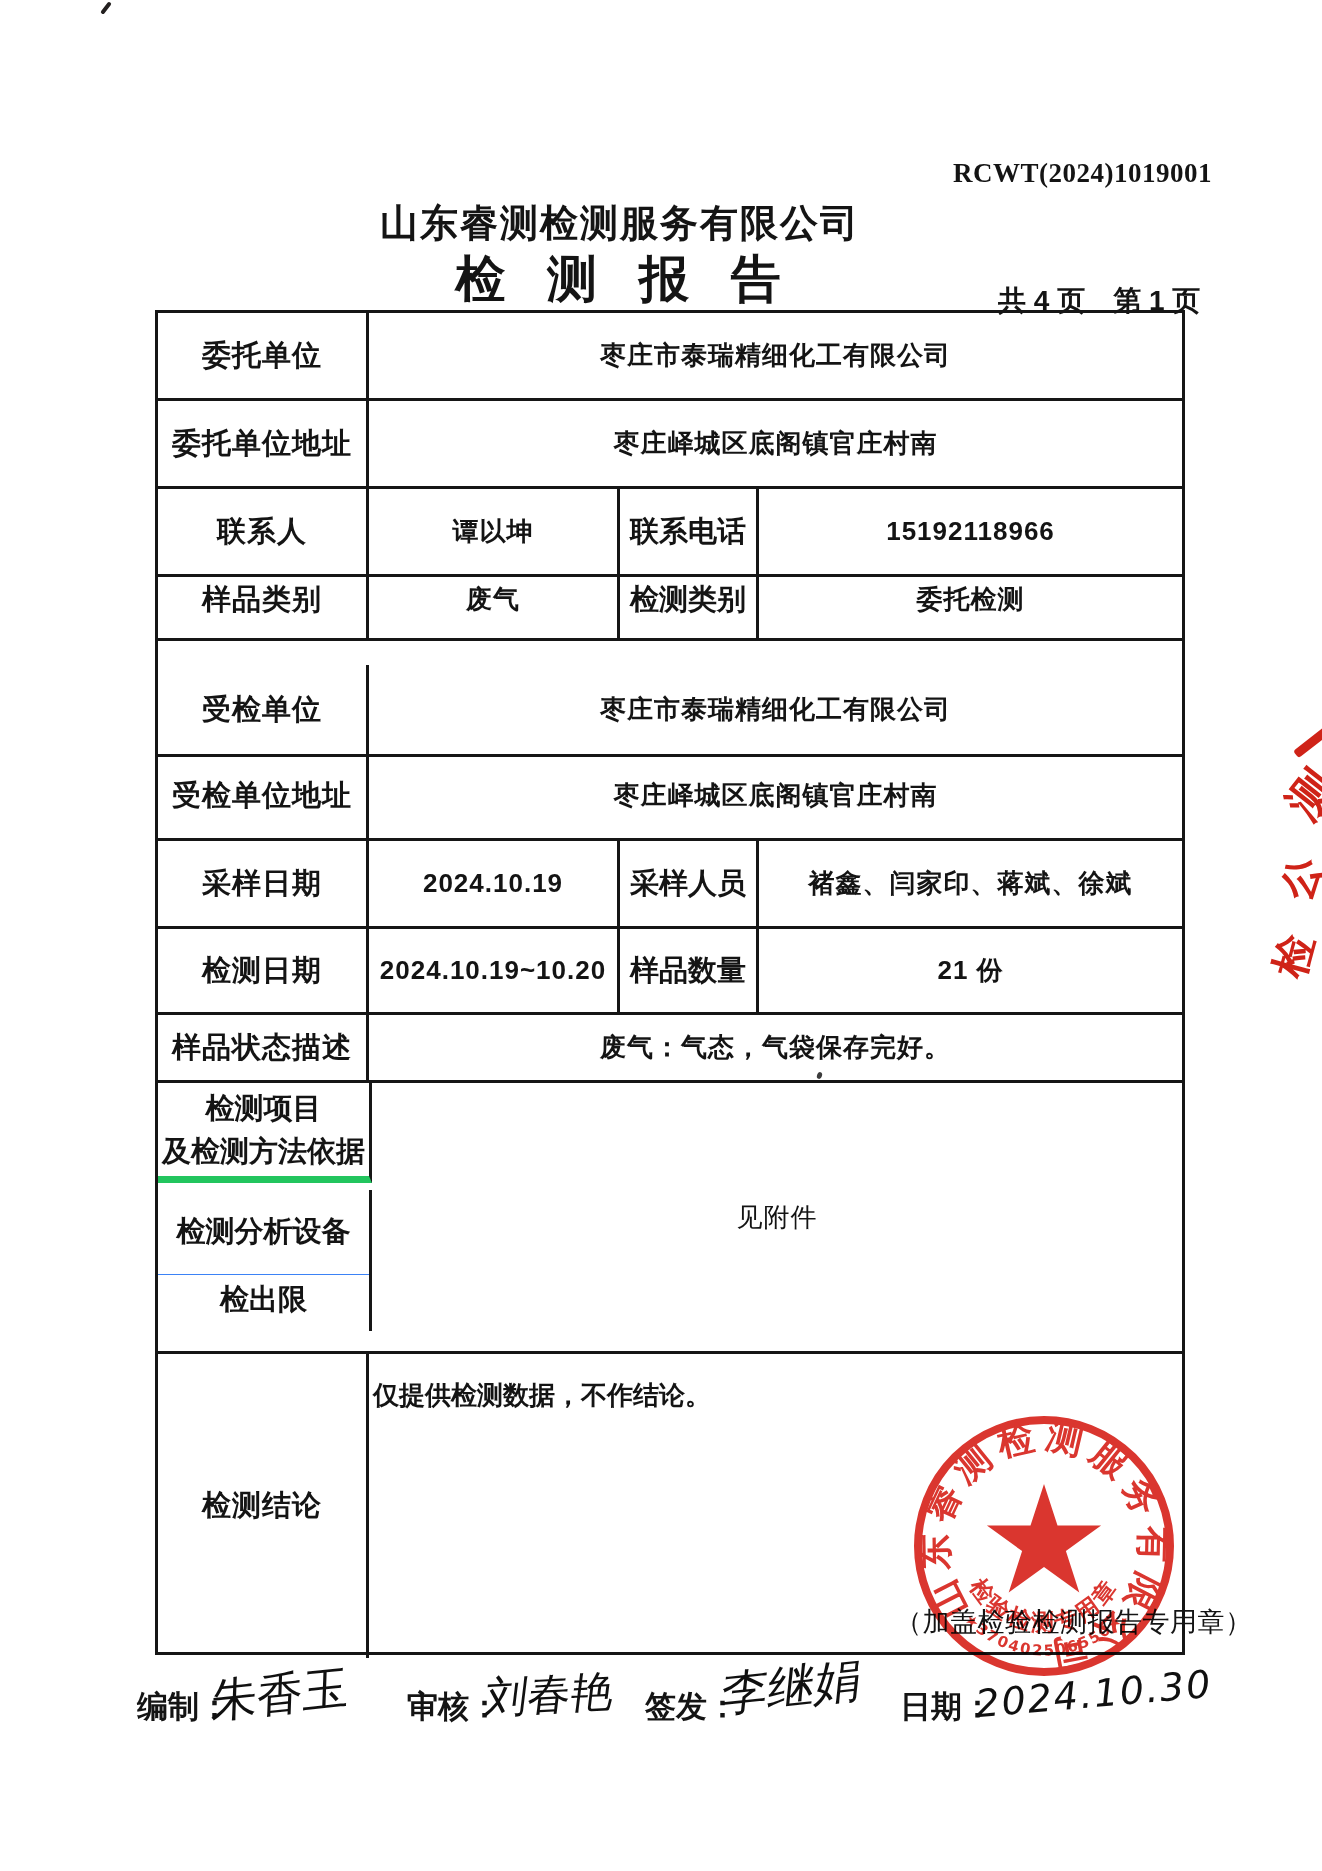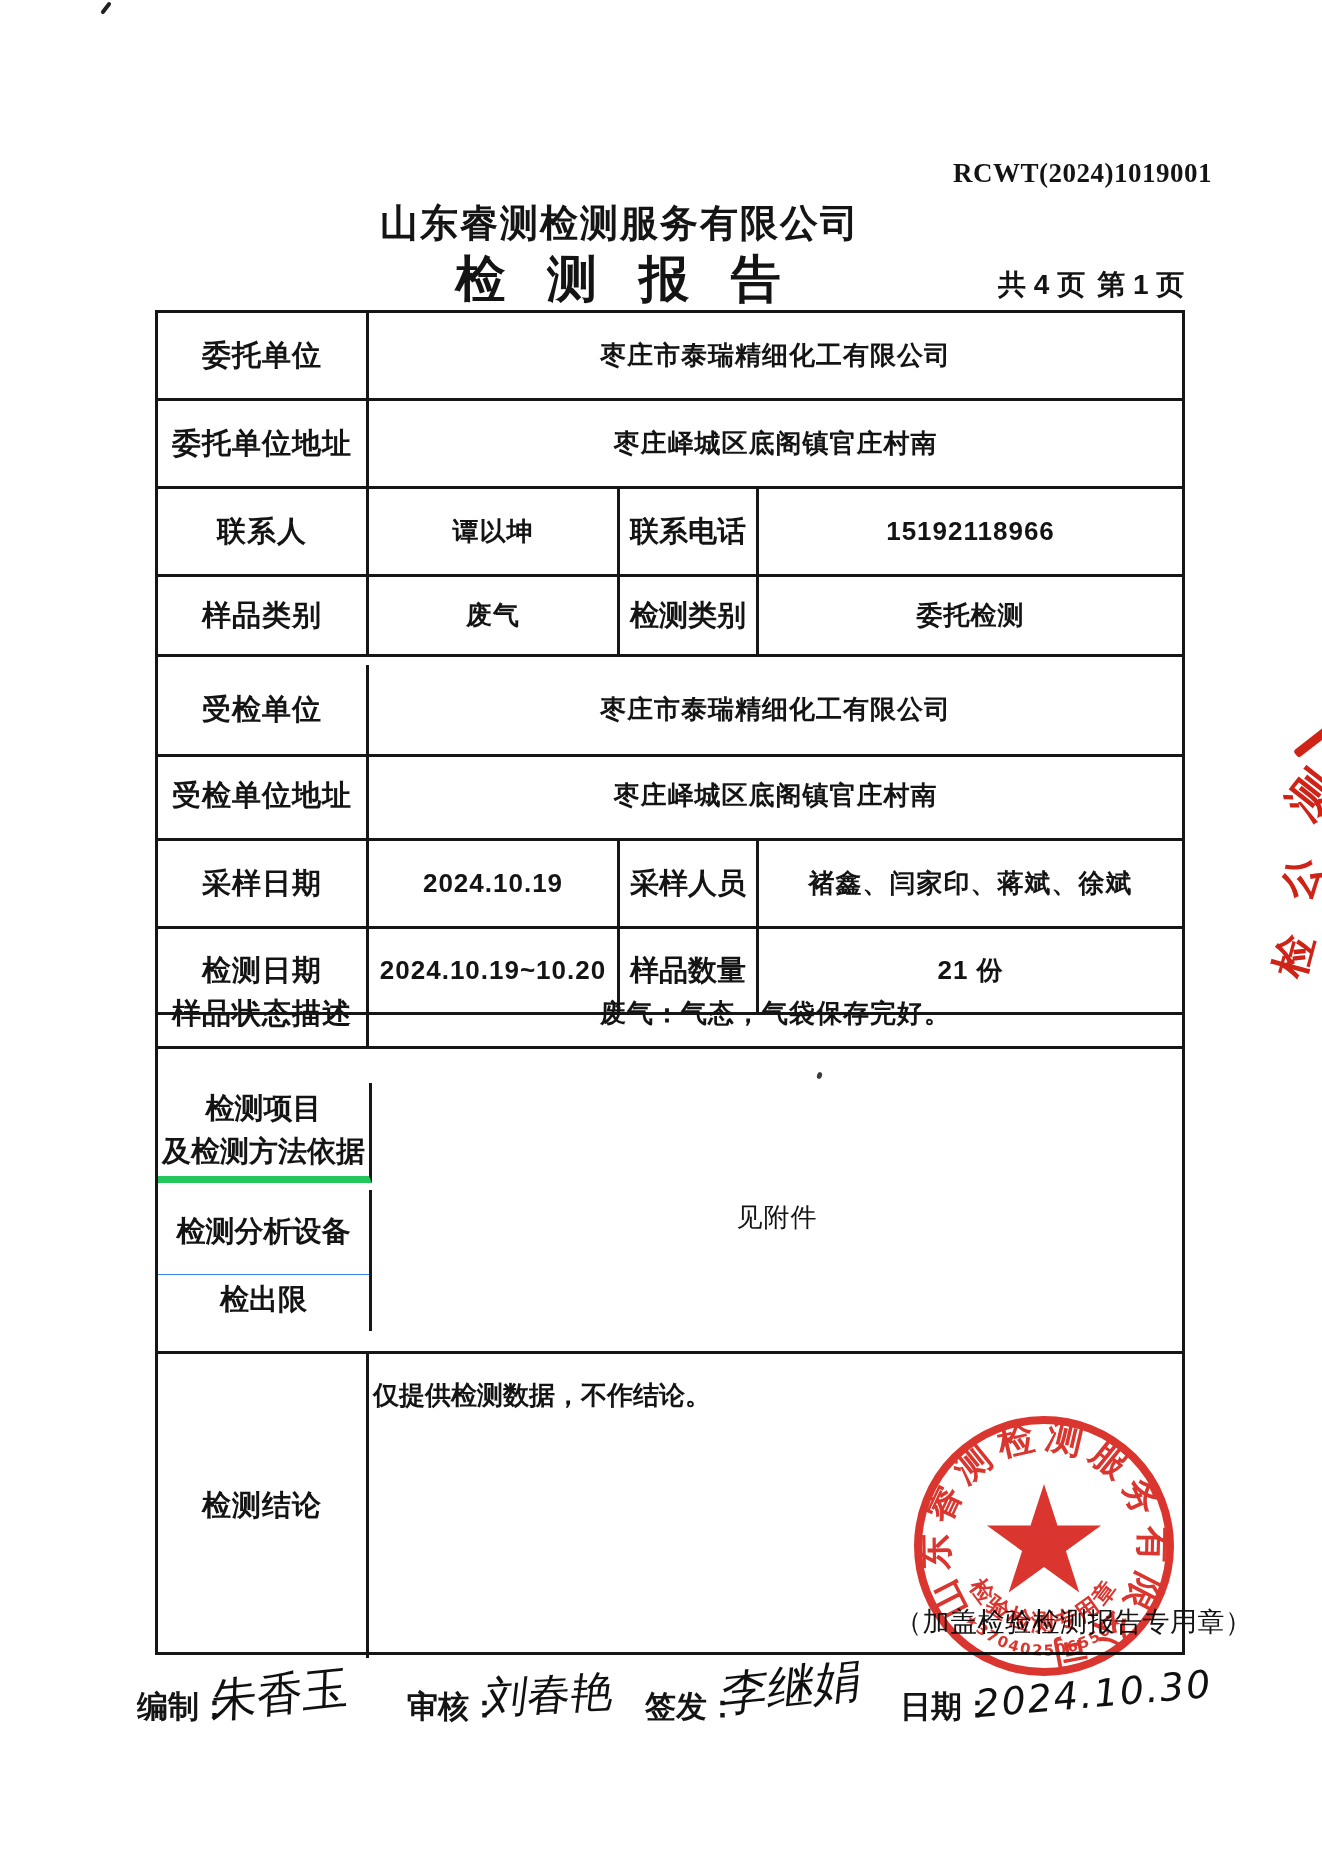--- a/index.html
+++ b/index.html
@@ -10,36 +10,36 @@
   
   .corner-slash{position:absolute; left:74px; top:6px; width:14px; height:4px;
     background:#23201f; transform:rotate(-52deg); border-radius:2px;}
   
   .doc-number{position:absolute; left:928px; top:158px; font-family:"Liberation Serif", serif;
     font-weight:700; font-size:27px; letter-spacing:.5px;}
   .company{position:absolute; left:0; top:198px; width:1190px; text-align:center;
     font-size:38px; font-weight:700; letter-spacing:2px;}
   .title{position:absolute; left:0; top:246px; width:1200px; text-align:center;
     font-size:50px; font-weight:800; letter-spacing:14px;}
-  .pagination{position:absolute; left:973px; top:266px; display:flex; gap:12px;
+  .pagination{position:absolute; left:973px; top:282px; display:flex; gap:28px;
     font-size:28px; font-weight:600;}
   
   .tbl{position:absolute; left:130px; top:310px; width:1030px; height:1345px;
     border:3px solid #161616; box-sizing:border-box;}
   .row{position:absolute; left:0; right:0; display:flex; box-sizing:border-box;
     border-bottom:3px solid #161616;}
   .cell{box-sizing:border-box; display:flex; align-items:center; justify-content:center;
     text-align:center;}
   .lab{width:211px; border-right:3px solid #161616; font-weight:700; font-size:29px; letter-spacing:1px;}
   .val{flex:1; font-size:26px; font-weight:600; letter-spacing:1px;}
   .val.narrow{flex:none; width:251px; border-right:3px solid #161616;}
   .lab2{width:139px; border-right:3px solid #161616; font-weight:700; font-size:29px;}
   .r1{top:0;height:88px}.r2{top:88px;height:88px}.r3{top:176px;height:88px}
-  .r4{top:264px;height:80px}.r5{top:352px;height:92px}.r6{top:440px;height:88px}
-  .r7{top:528px;height:88px}.r8{top:616px;height:86px}.r9{top:668px;height:68px}
+  .r4{top:248px;height:80px}.r5{top:352px;height:92px}.r6{top:440px;height:88px}
+  .r7{top:528px;height:88px}.r8{top:616px;height:86px}.r9{top:702px;height:68px}
   .labonly{position:absolute; left:0; width:214px; box-sizing:border-box;
     border-right:3px solid #161616; display:flex; flex-direction:column;
     align-items:center; justify-content:center; font-weight:700; font-size:29px;}
   .r10{top:770px;height:100px;border-bottom:7px solid #22c55e; line-height:1.45;}
   .r11{top:877px;height:85px;border-bottom:1px solid #3b82f6;}
   .r12{top:955px;height:63px;}
   .merged{position:absolute; left:214px; right:0; top:770px; height:268px;
     display:flex; align-items:center; justify-content:center; font-size:26px; font-weight:400; letter-spacing:1px;}
   .r13{top:1038px; height:307px; border-top:3px solid #161616; border-bottom:none;}
   .r13 .conclusion{flex:1; box-sizing:border-box; padding:24px 4px; font-size:26px; font-weight:600;

